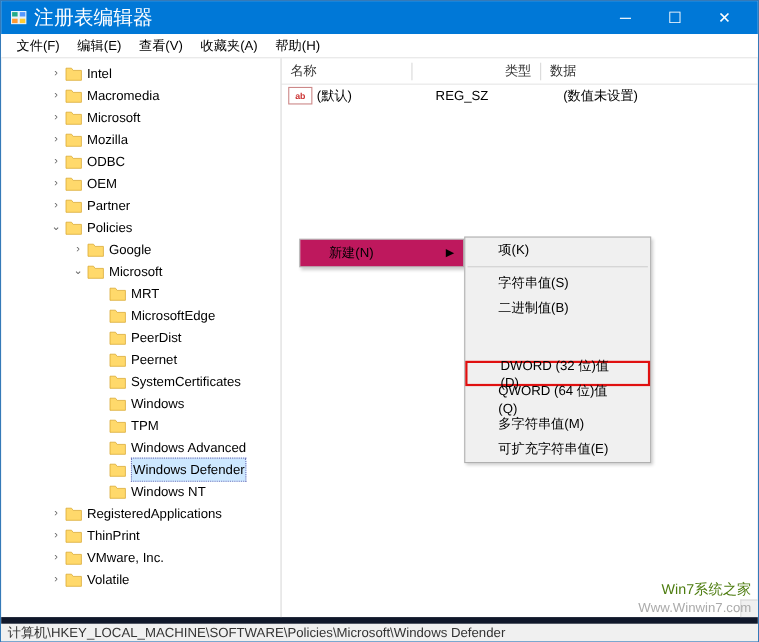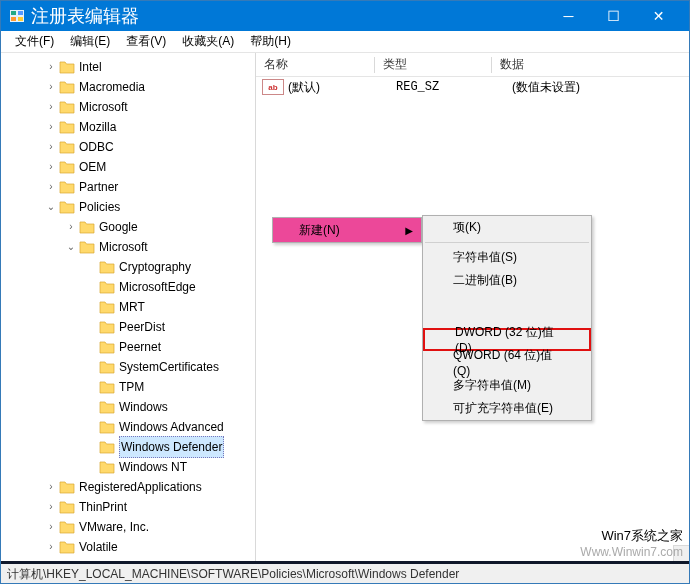--- a/index.html
+++ b/index.html
@@ -22,43 +22,43 @@
 .node { display: flex; align-items: center; height: 20px; line-height: 20px; white-space: nowrap; }
 .chev { width: 16px; text-align: center; color: #666; font-size: 10px; display: inline-block; }
 .chev.blank { color: transparent; }
 .fold { width: 16px; height: 14px; margin-right: 4px; }
 .sel { background: #cde8ff; border: 1px dotted #77b; padding: 0 1px; }
 
 .right { flex: 1; display: flex; flex-direction: column; }
 .header { height: 24px; display: flex; align-items: center; border-bottom: 1px solid #e5e5e5; color: #333; }
 .header .col { padding: 0 8px; }
 .header .c1 { width: 118px; }
-.header .c2 { width: 116px; }
+.header .c2 { width: 116px; text-align: right; }
 .header .c3 { flex: 1; }
 .header .sep { width: 1px; height: 16px; background: #d9d9d9; }
 
 .rowarea { flex: 1; position: relative; }
 .row { height: 20px; display: flex; align-items: center; padding-left: 6px; }
 .row .vico { width: 22px; height: 16px; margin-right: 4px; display: flex; align-items: center; justify-content: center; border: 1px solid #c88; background: #fff; font-size: 8px; color: #c33; font-weight: bold; }
 .row .v1 { width: 108px; }
-.row .v2 { width: 116px; font-family: Liberation Mono, monospace; }
+.row .v2 { width: 116px; }
 .row .v3 { flex: 1; }
 
 .ctxmenu { position: absolute; background: #f0f0f0; border: 1px solid #b0b0b0; box-shadow: 2px 2px 3px rgba(0,0,0,0.2); }
 .ctxmenu .mitem { height: 24px; display: flex; align-items: center; padding: 0 26px; position: relative; }
-.ctxmenu .mitem.hl { background: #ec4899; }
+.ctxmenu .mitem.hl { background: #be185d; }
 .ctxmenu .mitem .arr { position: absolute; right: 8px; font-size: 10px; }
 .ctxmenu .div { height: 1px; background: #d0d0d0; margin: 3px 2px; }
 .ctxmenu.sub .mitem { padding: 0 24px 0 30px; height: 23px; }
 .red { border: 2px solid #e01010; margin-top: 36px; }
 
-.status { height: 22px; border-top: 3px solid #0f172a; display: flex; align-items: flex-end; padding: 0 6px; color: #333; background: #f0f0f0; }
+.status { height: 22px; border-top: 6px solid #0f172a; display: flex; align-items: flex-start; padding: 0 6px; color: #333; background: #f0f0f0; }
 
 .watermark { position: absolute; right: 6px; bottom: 24px; color: #aaa; font-size: 11px; text-align: right; pointer-events: none; }
-.watermark .l1 { color: #000000; font-size: 13px; }
+.watermark .l1 { color: #4d7c0f; font-size: 13px; }
 
 .scorner { position: absolute; right: 0; bottom: 0; width: 16px; height: 16px; background: #f0f0f0; border-left: 1px solid #d9d9d9; border-top: 1px solid #d9d9d9; }
 </style>
 </head>
 <body>
 
 <div class="titlebar">
   <span class="icon">
     <svg viewBox="0 0 16 16">
         <rect x="1" y="2" width="14" height="12" fill="#fff" opacity="0.9"></rect>
@@ -155,41 +155,34 @@
           <svg class="fold" viewBox="0 0 16 14">
             <path d="M1 2h5l1.5 2H15v9H1z" fill="#ffd96b" stroke="#d9a830" stroke-width="0.7"></path>
           </svg>
           <span>Microsoft</span>
         </div>
         <div class="node" style="padding-left: 80px;">
           <span class="chev blank">·</span>
           <svg class="fold" viewBox="0 0 16 14">
             <path d="M1 2h5l1.5 2H15v9H1z" fill="#ffd96b" stroke="#d9a830" stroke-width="0.7"></path>
           </svg>
-          <span>Cryptography</span>
+          <span>MRT</span>
         </div>
         <div class="node" style="padding-left: 80px;">
           <span class="chev blank">·</span>
           <svg class="fold" viewBox="0 0 16 14">
             <path d="M1 2h5l1.5 2H15v9H1z" fill="#ffd96b" stroke="#d9a830" stroke-width="0.7"></path>
           </svg>
           <span>MicrosoftEdge</span>
         </div>
         <div class="node" style="padding-left: 80px;">
           <span class="chev blank">·</span>
           <svg class="fold" viewBox="0 0 16 14">
             <path d="M1 2h5l1.5 2H15v9H1z" fill="#ffd96b" stroke="#d9a830" stroke-width="0.7"></path>
           </svg>
-          <span>MRT</span>
-        </div>
-        <div class="node" style="padding-left: 80px;">
-          <span class="chev blank">·</span>
-          <svg class="fold" viewBox="0 0 16 14">
-            <path d="M1 2h5l1.5 2H15v9H1z" fill="#ffd96b" stroke="#d9a830" stroke-width="0.7"></path>
-          </svg>
           <span>PeerDist</span>
         </div>
         <div class="node" style="padding-left: 80px;">
           <span class="chev blank">·</span>
           <svg class="fold" viewBox="0 0 16 14">
             <path d="M1 2h5l1.5 2H15v9H1z" fill="#ffd96b" stroke="#d9a830" stroke-width="0.7"></path>
           </svg>
           <span>Peernet</span>
         </div>
         <div class="node" style="padding-left: 80px;">
@@ -197,28 +190,28 @@
           <svg class="fold" viewBox="0 0 16 14">
             <path d="M1 2h5l1.5 2H15v9H1z" fill="#ffd96b" stroke="#d9a830" stroke-width="0.7"></path>
           </svg>
           <span>SystemCertificates</span>
         </div>
         <div class="node" style="padding-left: 80px;">
           <span class="chev blank">·</span>
           <svg class="fold" viewBox="0 0 16 14">
             <path d="M1 2h5l1.5 2H15v9H1z" fill="#ffd96b" stroke="#d9a830" stroke-width="0.7"></path>
           </svg>
+          <span>Windows</span>
+        </div>
+        <div class="node" style="padding-left: 80px;">
+          <span class="chev blank">·</span>
+          <svg class="fold" viewBox="0 0 16 14">
+            <path d="M1 2h5l1.5 2H15v9H1z" fill="#ffd96b" stroke="#d9a830" stroke-width="0.7"></path>
+          </svg>
           <span>TPM</span>
-        </div>
-        <div class="node" style="padding-left: 80px;">
-          <span class="chev blank">·</span>
-          <svg class="fold" viewBox="0 0 16 14">
-            <path d="M1 2h5l1.5 2H15v9H1z" fill="#ffd96b" stroke="#d9a830" stroke-width="0.7"></path>
-          </svg>
-          <span>Windows</span>
         </div>
         <div class="node" style="padding-left: 80px;">
           <span class="chev blank">·</span>
           <svg class="fold" viewBox="0 0 16 14">
             <path d="M1 2h5l1.5 2H15v9H1z" fill="#ffd96b" stroke="#d9a830" stroke-width="0.7"></path>
           </svg>
           <span>Windows Advanced</span>
         </div>
         <div class="node" style="padding-left: 80px;">
           <span class="chev blank">·</span>

